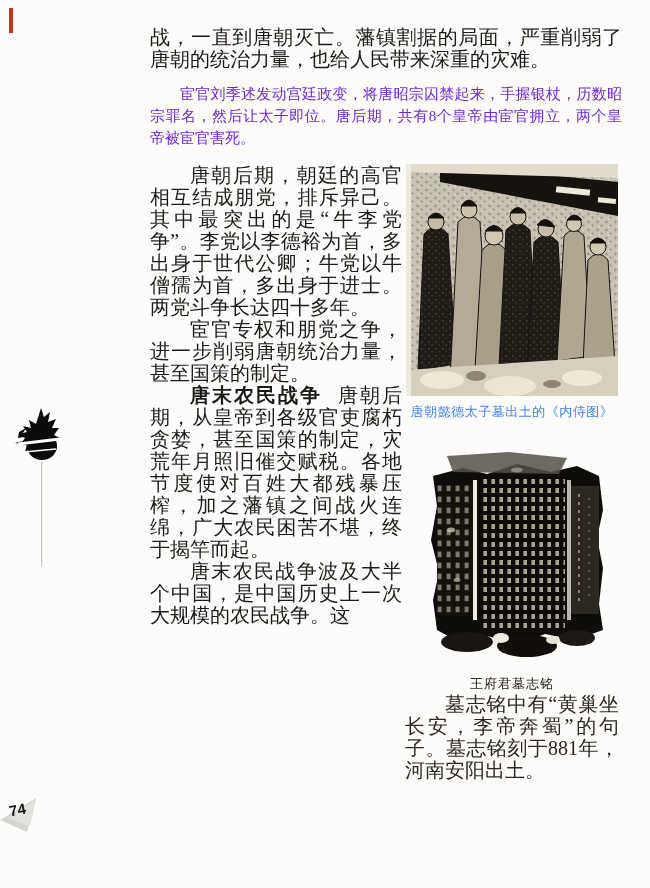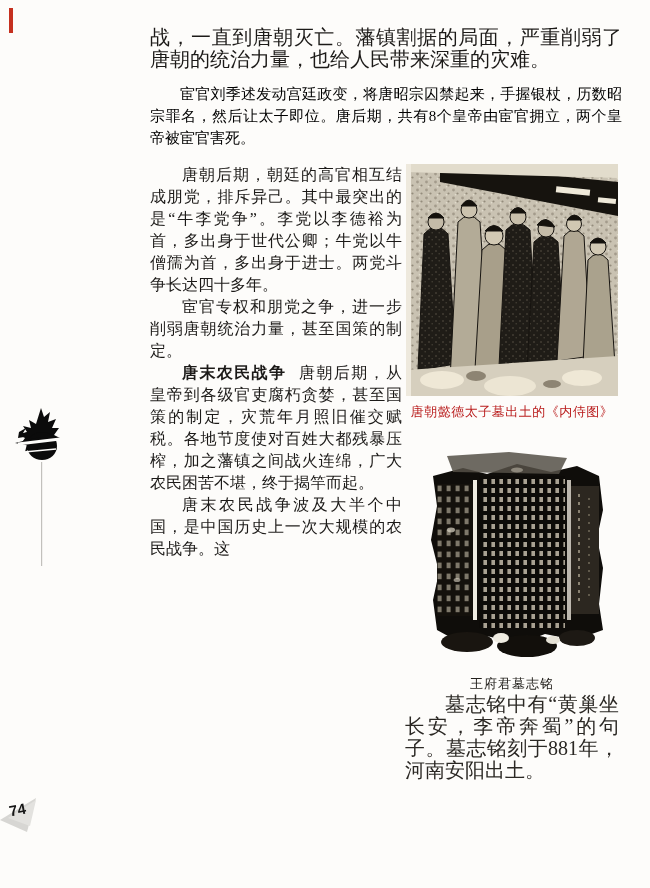--- a/index.html
+++ b/index.html
@@ -6,28 +6,28 @@
   .page {
     position:relative; width:650px; height:888px; margin:0 auto;
     background:#fdfcfa; overflow:hidden;
     font-family:"Liberation Serif","DejaVu Serif",serif; color:#1c1a18;
   }
   .red-mark { position:absolute; left:9px; top:8px; width:4px; height:25px; }
   .main { position:absolute; left:150px; top:26px; width:472px; }
   .main p { margin:0; font-size:20px; line-height:22px; text-align:justify; word-break:break-all; }
   .indent { text-indent:2em; }
   .lead { font-family:"Liberation Sans","DejaVu Sans",sans-serif; font-weight:bold; padding-right:0.8em; }
-  .aside { margin-top:13px !important; font-size:15px !important; color:#000000; }
+  .aside { margin-top:13px !important; font-size:15px !important; color:#6d28d9; }
   .columns { display:flex; margin-top:15px; }
   .col-left { width:252px; }
-  .col-left p { font-size:16px; line-height:22px; }
+  .col-left p { font-size:20px; line-height:22px; }
   .col-right { width:220px; display:flex; flex-direction:column; align-items:center; }
   .fig-caption {
     margin-top:7px; font-size:13px; line-height:18px; text-align:center;
-    font-family:Liberation Sans, sans-serif; color:#b91c1c; letter-spacing:0.5px;
+    font-family:Liberation Sans, sans-serif; color:#3b82f6; letter-spacing:0.5px;
   }
   .fig2-wrap { margin-top:29px; }
   .fig2-title { margin-top:11px; font-size:13px; text-align:center; color:#23201c; letter-spacing:1px; }
   .fig2-note {
     margin-top:6px; width:214px; font-size:12.5px; line-height:18px;
     text-align:justify; text-indent:2em; word-break:break-all; color:#2b2824;
   }
   .ornament { position:absolute; left:14px; top:406px; }
   .corner { position:absolute; left:0; top:796px; width:44px; height:40px; }
   .pagenum {

